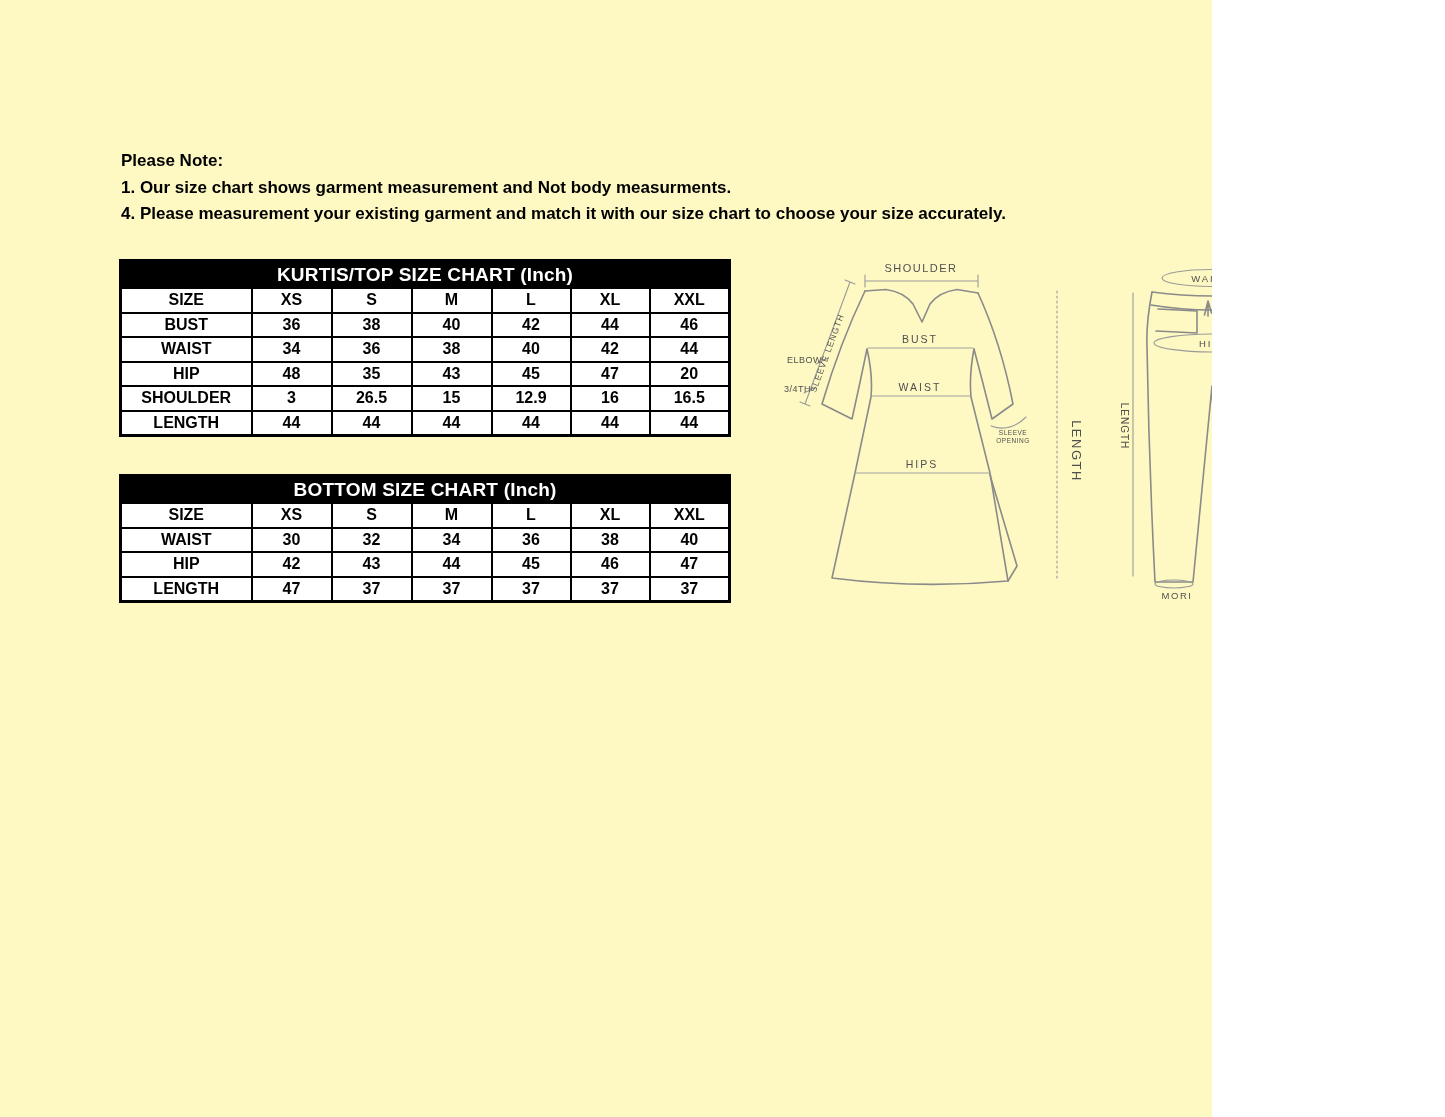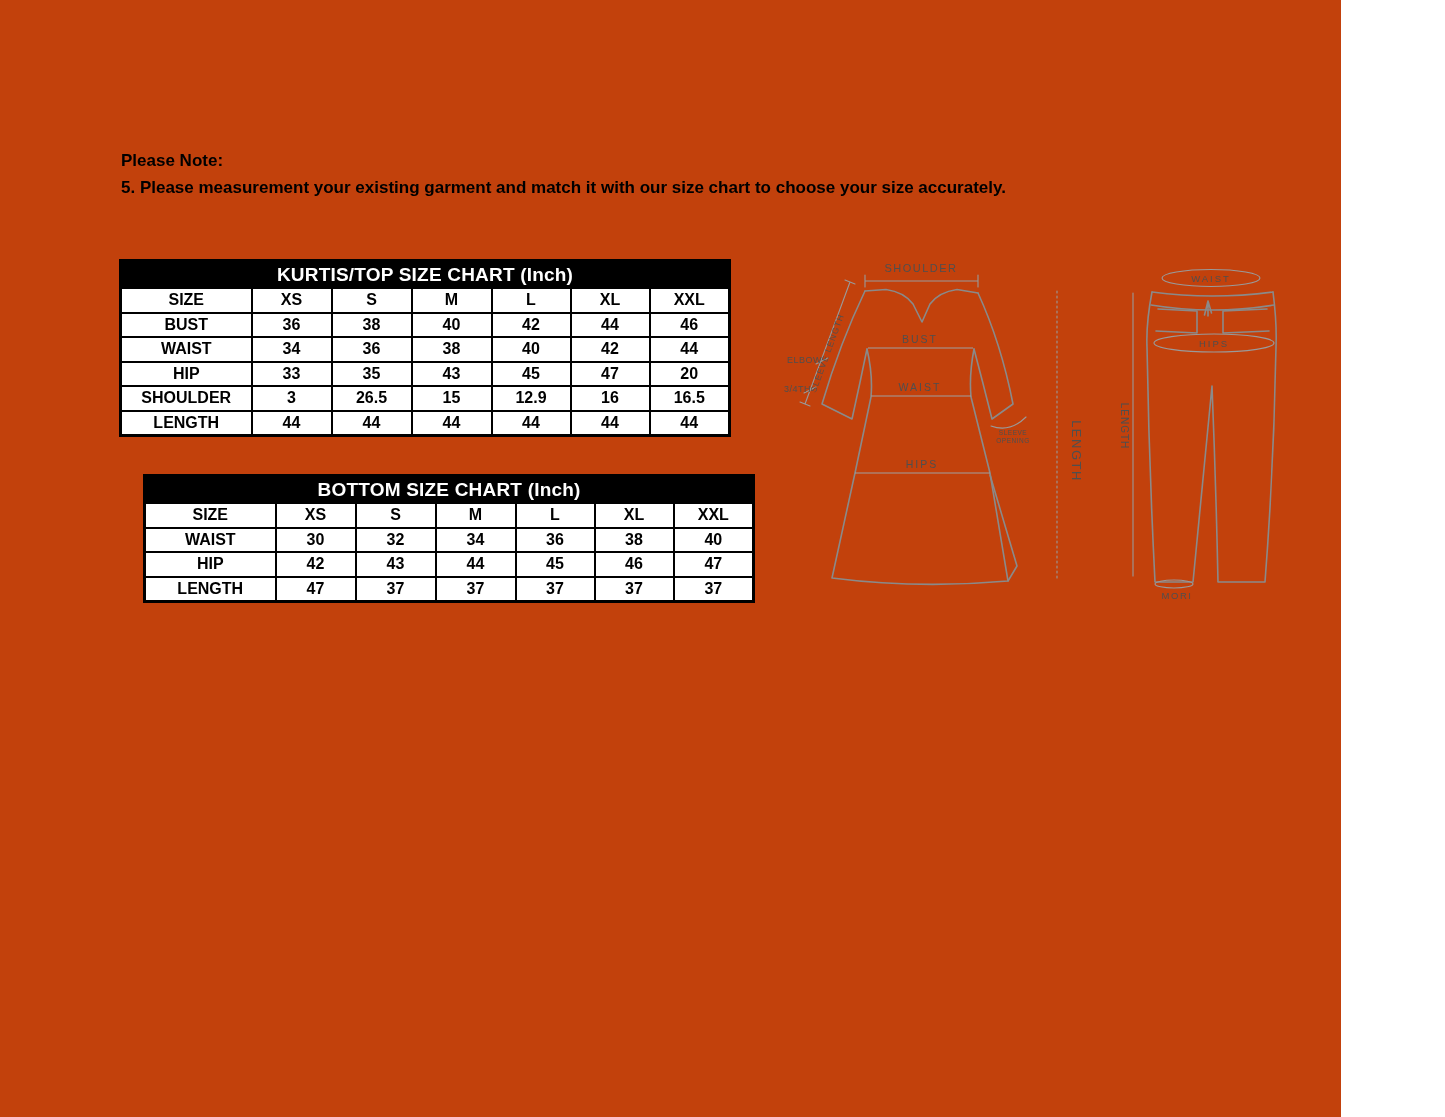--- a/index.html
+++ b/index.html
@@ -1,50 +1,51 @@
 <!DOCTYPE html>
 <html><head>
 <meta charset="utf-8">
 <style>
   html,body { margin:0; padding:0; background:#ffffff; }
   .canvas {
-    position:relative; width:1341px; height:1117px; background:#c2410c;
+    position:relative; width:1212px; height:1117px; background:#fef9c3;
     font-family:"Liberation Sans", sans-serif; overflow:hidden;
   }
   
   .note { position:absolute; left:121px; top:148px; color:#000; font-size:17px; font-weight:bold; line-height:26.5px; }
   .note p { margin:0; }
   
   table.size-table { position:absolute; border-collapse:collapse; table-layout:fixed; background:#fff; border:3px solid #000; }
   table.size-table th, table.size-table td {
     border:2px solid #000; text-align:center; vertical-align:middle;
     font-weight:bold; color:#000; font-size:16px; height:22.5px; padding:0;
   }
   table.size-table th.tbl-title {
     background:#000; color:#fff; font-size:19px; height:25px; letter-spacing:0.2px;
   }
   #top-table { left:119px; top:259px; width:610px; }
-  #bottom-table { left:119px; top:474px; width:610px;margin-left:24px; }
+  #bottom-table { left:119px; top:474px; width:610px; }
   
   svg.diagram { position:absolute; overflow:visible; }
   #kurti-svg { left:770px; top:255px; }
   #pants-svg { left:1090px; top:255px; }
   .garment { fill:none; stroke:#8a8a8a; stroke-width:1.6; stroke-linecap:round; stroke-linejoin:round; }
   .dim     { fill:none; stroke:#9a9a9a; stroke-width:1.1; stroke-linecap:round; }
   .innerline { fill:none; stroke:#a0a0a0; stroke-width:1; }
   .dgm-text { fill:#4f4f4f; font-family:"Liberation Sans",sans-serif; font-weight:500; }
 </style>
 </head>
 <body>
 
 <div class="canvas">
 
   <div class="note">
     <p>Please Note:</p>
-    <p>5. Please measurement your existing garment and match it with our size chart to choose your size accurately.</p>
+    <p>1. Our size chart shows garment measurement and Not body measurments.</p>
+    <p>4. Please measurement your existing garment and match it with our size chart to choose your size accurately.</p>
   </div>
 
   <table class="size-table" id="top-table">
     <colgroup>
       <col style="width:131px">
         <col style="width:80px">
         <col style="width:80px">
       <col style="width:80px">
         <col style="width:79px">
         <col style="width:79px">
@@ -78,21 +79,21 @@
           <th>WAIST</th>
           <td>34</td>
           <td>36</td>
           <td>38</td>
           <td>40</td>
           <td>42</td>
           <td>44</td>
         </tr>
         <tr>
           <th>HIP</th>
-          <td>33</td>
+          <td>48</td>
           <td>35</td>
           <td>43</td>
           <td>45</td>
           <td>47</td>
           <td>20</td>
         </tr>
         <tr>
           <th>SHOULDER</th>
           <td>3</td>
           <td>26.5</td>

